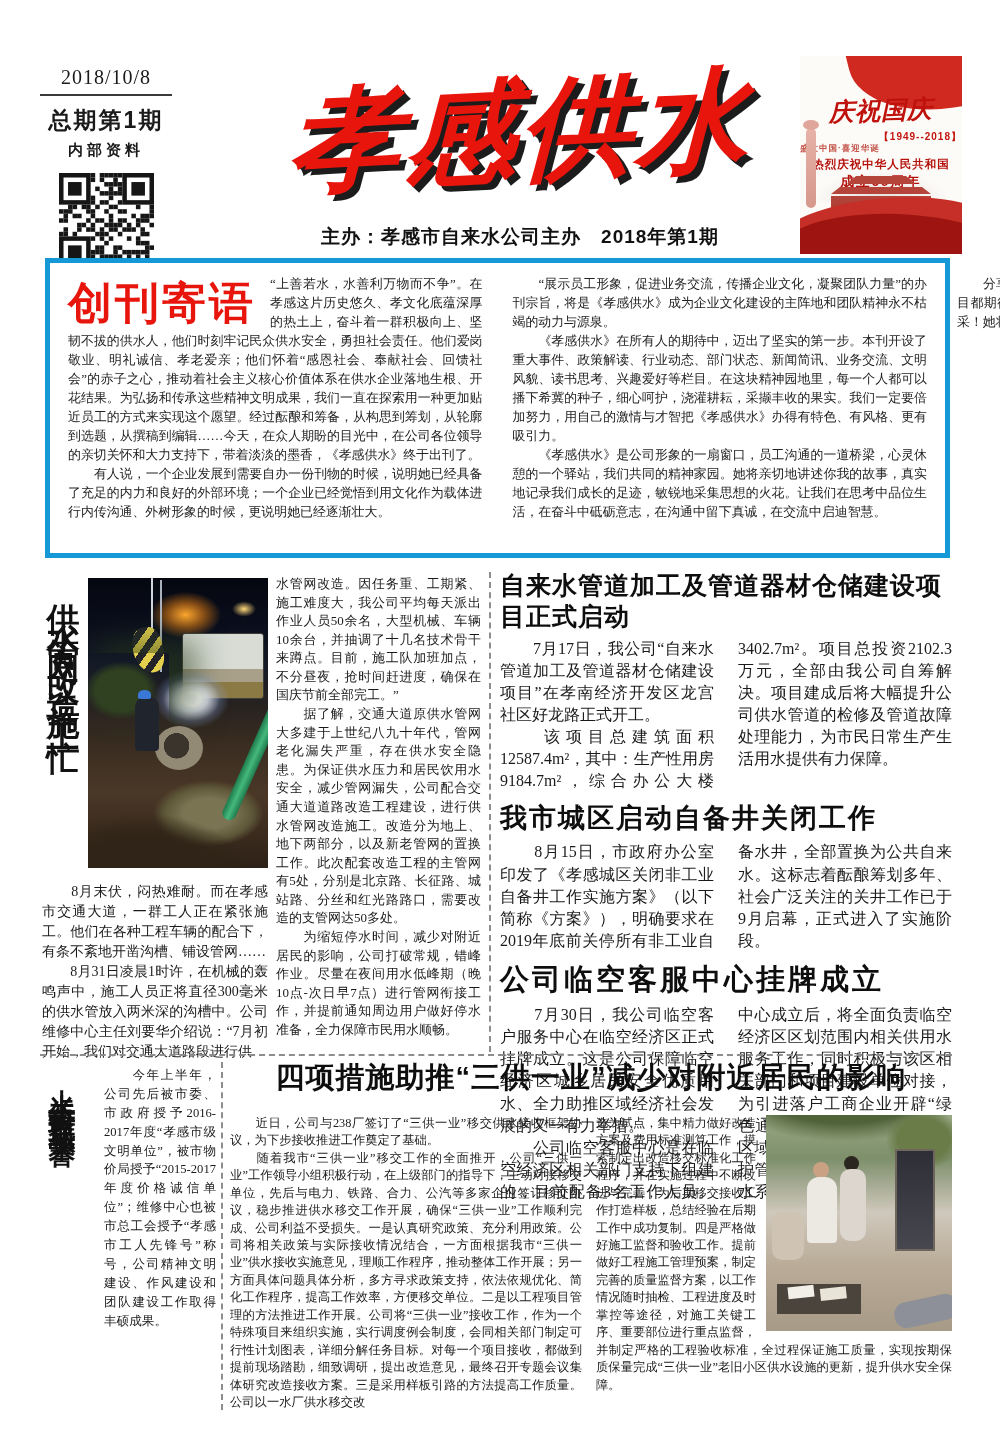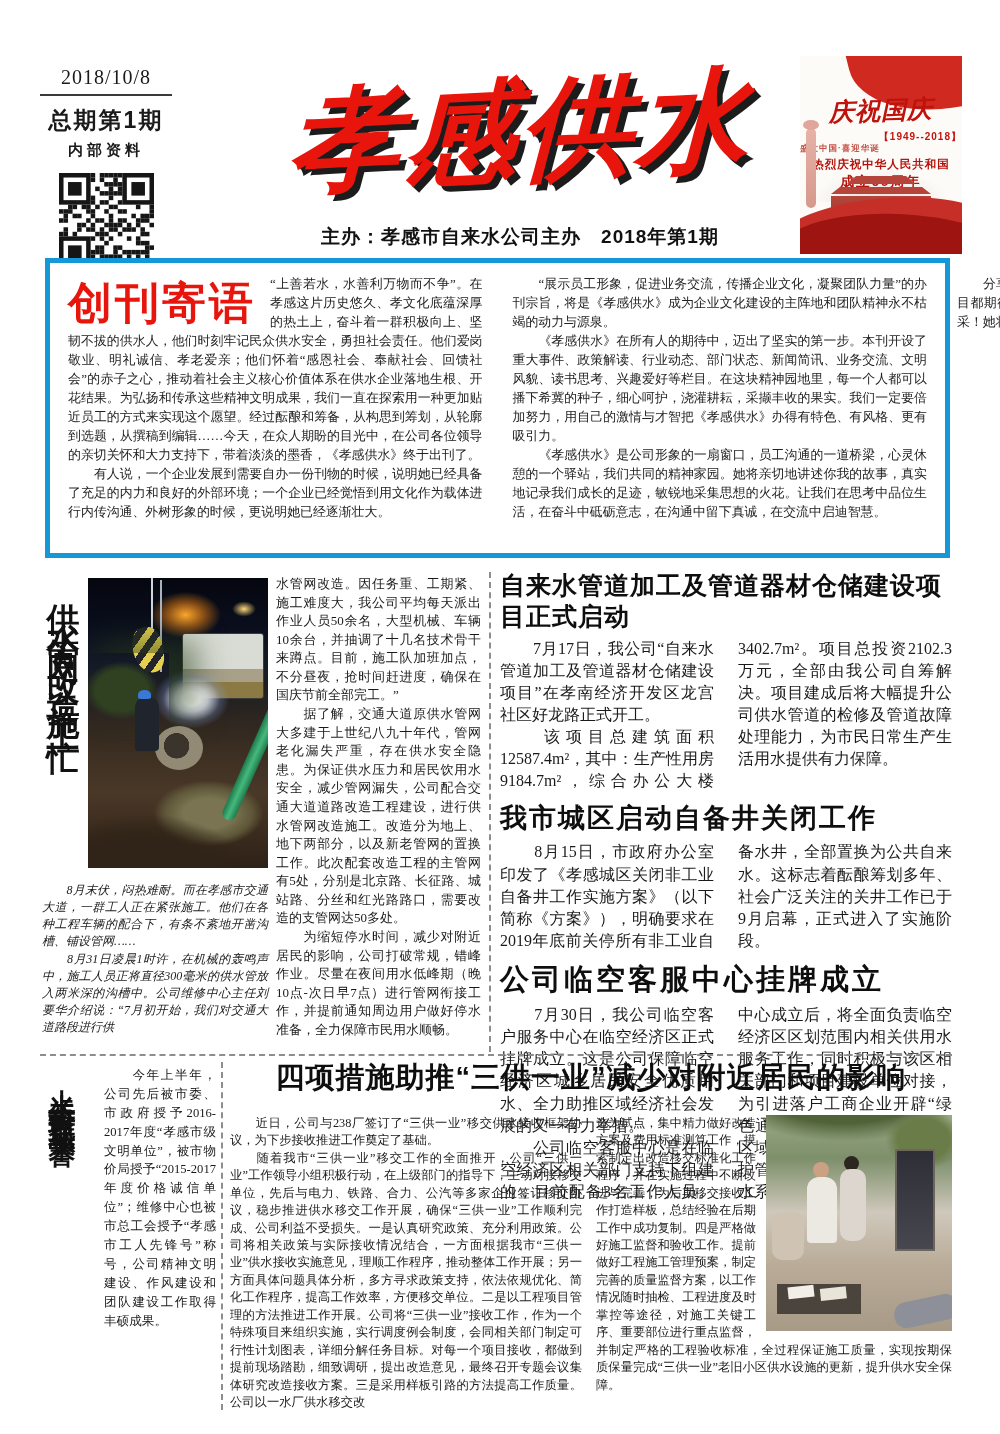--- a/index.html
+++ b/index.html
@@ -90,21 +90,21 @@
   .p1-water{left:32%;bottom:6%;width:125px;height:75px;border-radius:50%;
             background:radial-gradient(closest-side,#7a7452 0 40%,#5d5638 70%,rgba(0,0,0,0) 88%);}
   .p1-pipe-green{right:5%;top:42%;width:14px;height:125px;border-radius:7px;
             background:linear-gradient(90deg,#1f7a4d,#45b97c,#1f7a4d);transform:rotate(24deg);}
   .p1-pipe-big{left:37%;top:51%;width:48px;height:44px;border-radius:50%;
             background:radial-gradient(circle at 45% 45%,#3a342c 0 35%,#938a76 36% 70%,#6c6352 100%);}
   .p1-worker{left:26%;top:41%;width:24px;height:54px;background:#20242c;border-radius:10px 10px 4px 4px;}
   .p1-helmet{left:27.5%;top:38.5%;width:13px;height:9px;background:#3a77d6;border-radius:50% 50% 20% 20%;}
   .p1-dirt{left:-4%;bottom:-9%;width:110%;height:92px;
            background:radial-gradient(70% 100% at 30% 100%,#2f2417 0 60%,rgba(0,0,0,0) 88%);}
-  .ltext{left:42px;top:882px;width:226px;font-size:12px;line-height:1.43;text-align:justify;font-style:italic;}
+  .ltext{left:42px;top:882px;width:226px;font-size:14px;line-height:1.43;text-align:justify;}
   .ltext p,.mcol p{margin:0;}
   .mcol{left:276px;top:575px;width:205px;font-size:13px;line-height:1.43;text-align:justify;}
   .div-v1{left:489px;top:572px;height:480px;border-left:2px dashed #8d8d8d;width:0;}
   .rcol{left:500px;top:570px;width:452px;}
   .news{margin-bottom:9px;}
   .news-title{font-family:"Liberation Sans",sans-serif;font-weight:bold;color:#0e0e0e;line-height:1.22;}
   .t1{font-size:25px;letter-spacing:1px;}
   .t2{font-size:27px;letter-spacing:2px;margin-top:4px;}
   .t3{font-size:29px;letter-spacing:3px;margin-top:10px;}
   .news-body{column-count:2;column-gap:24px;margin-top:7px;

